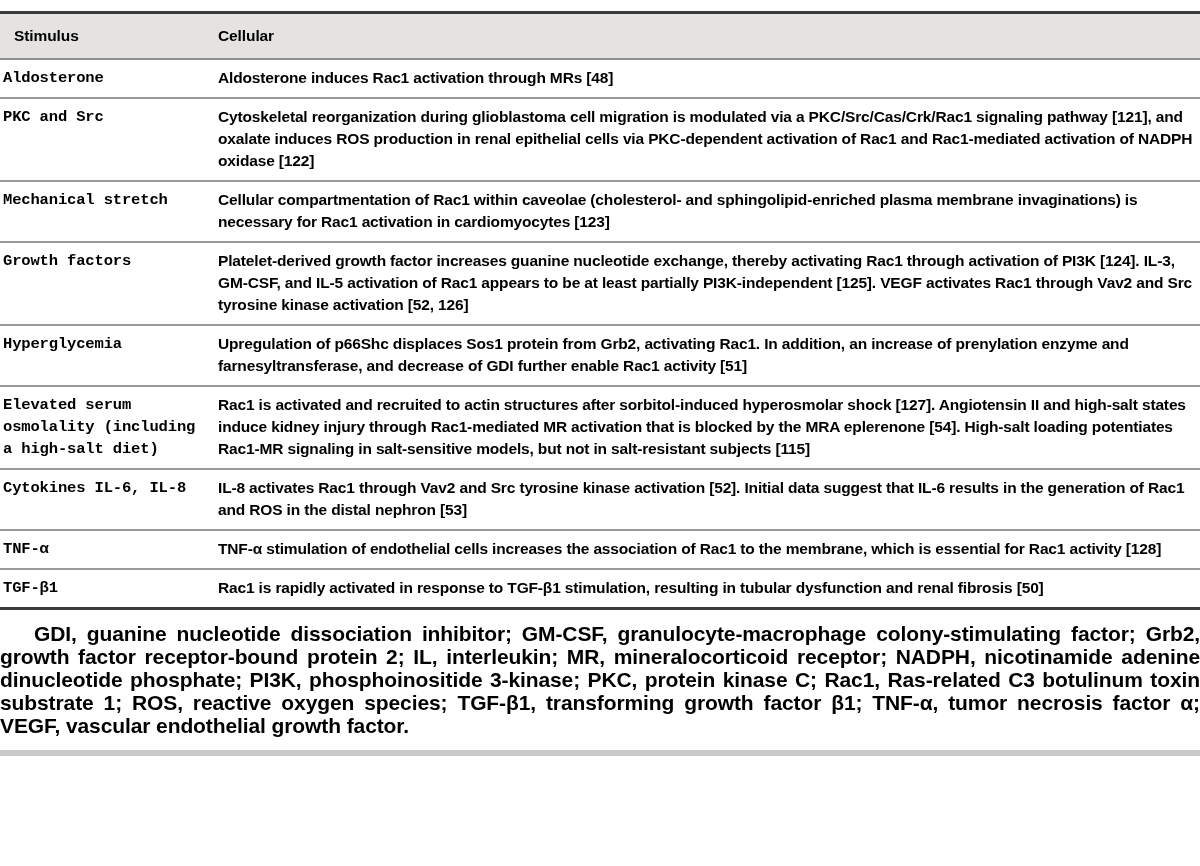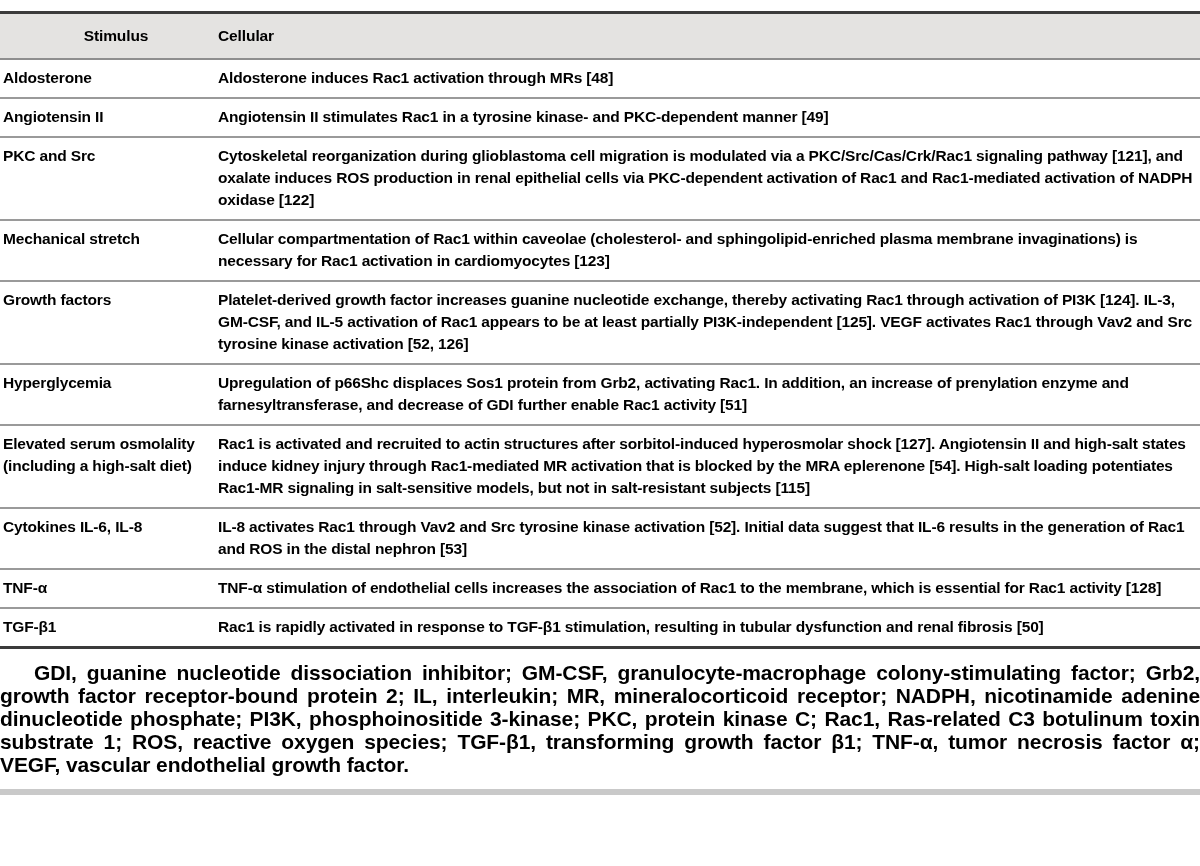--- a/index.html
+++ b/index.html
@@ -29,33 +29,33 @@
     background: var(--header-bg, #e4e3e1);
     text-align: left;
     font-size: 15.5px;
     font-weight: 700;
     letter-spacing: -0.1px;
     height: 44px;
     vertical-align: middle;
     padding: 0;
     border-bottom: 2px solid #8e8e8e;
   }
-  th.h-stimulus { padding-left: 14px; text-align: center; }
+  th.h-stimulus { padding-left: 14px; }
   tbody td {
     vertical-align: top;
     font-size: 15.5px;
     font-weight: 600;
     letter-spacing: -0.15px;
     line-height: 22px;
     padding: 7px 0 8px 0;
   }
   tbody tr + tr td {
     border-top: 2px solid var(--row-divider, #9a9a9a);
   }
-  td.cell-stimulus { padding-left: 3px; padding-right: 12px; }
+  td.cell-stimulus { padding-left: 3px; padding-right: 12px; font-family: Liberation Mono, monospace; }
   td.cell-mechanism { }
   .footnote {
     margin-top: 12px;
     font-size: 21px;
     font-weight: 600;
     letter-spacing: -0.1px;
     line-height: 23px;
     text-align: justify;
     text-indent: 34px;
     width: 1200px;
@@ -81,24 +81,20 @@
     <thead>
       <tr>
         <th class="h-stimulus">Stimulus</th>
         <th class="h-mechanism">Cellular</th>
       </tr>
     </thead>
     <tbody>
       <tr>
         <td class="cell-stimulus">Aldosterone</td>
         <td class="cell-mechanism">Aldosterone induces Rac1 activation through MRs [48]</td>
-      </tr>
-      <tr>
-        <td class="cell-stimulus">Angiotensin II</td>
-        <td class="cell-mechanism">Angiotensin II stimulates Rac1 in a tyrosine kinase- and PKC-dependent manner [49]</td>
       </tr>
       <tr>
         <td class="cell-stimulus">PKC and Src</td>
         <td class="cell-mechanism">Cytoskeletal reorganization during glioblastoma cell migration is modulated via a PKC/Src/Cas/Crk/Rac1 signaling pathway [121], and oxalate induces ROS production in renal epithelial cells via PKC-dependent activation of Rac1 and Rac1-mediated activation of NADPH oxidase [122]</td>
       </tr>
       <tr>
         <td class="cell-stimulus">Mechanical stretch</td>
         <td class="cell-mechanism">Cellular compartmentation of Rac1 within caveolae (cholesterol- and sphingolipid-enriched plasma membrane invaginations) is necessary for Rac1 activation in cardiomyocytes [123]</td>
       </tr>
       <tr>

